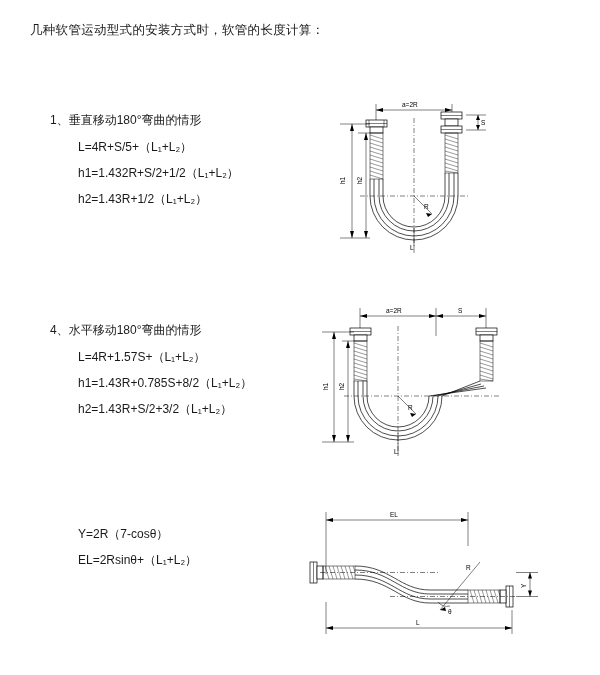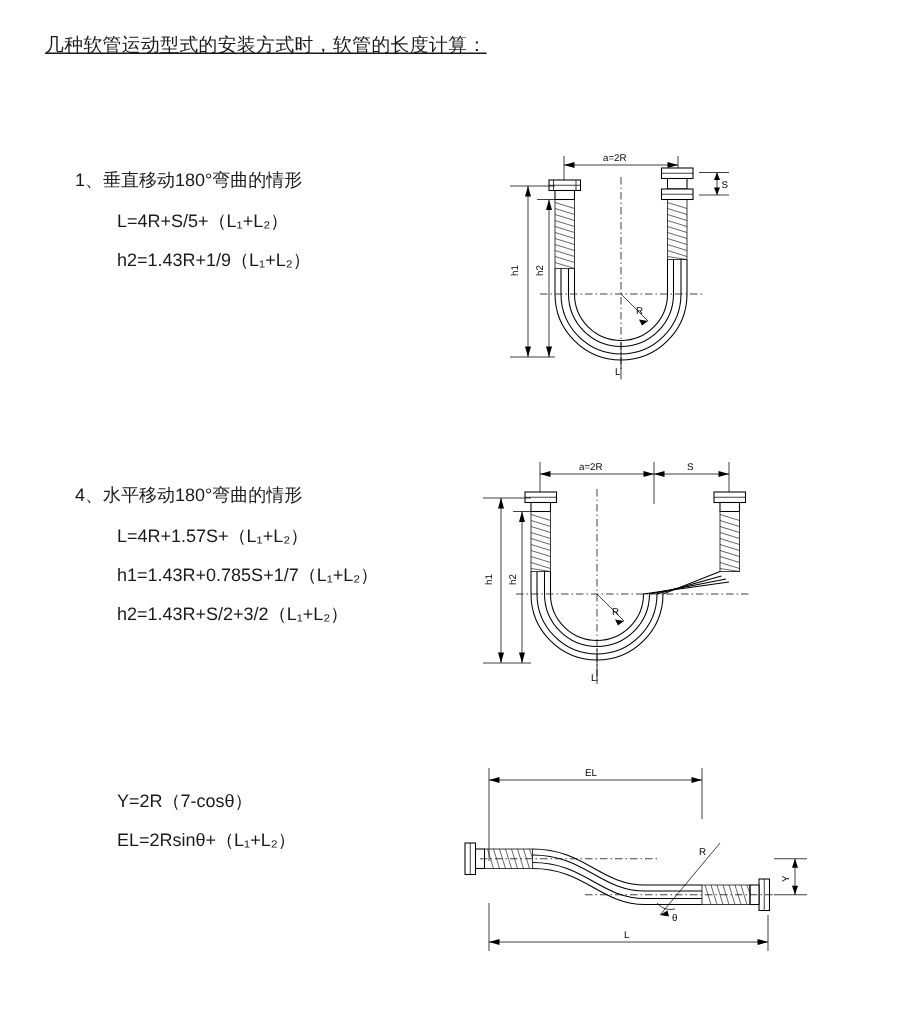--- a/index.html
+++ b/index.html
@@ -15,21 +15,20 @@
     position: relative;
     overflow: hidden;
   }
   .page-title {
     position: absolute;
     left: 30px;
     top: 22px;
     font-size: 12.5px;
     letter-spacing: 0.3px;
     white-space: nowrap;
-    text-decoration: underline;
   }
   .section {
     position: absolute;
     left: 0;
     width: 600px;
   }
   .sec1 { top: 78px; height: 190px; padding-left: 30px; }
   .sec2 { top: 288px; height: 190px; }
   .sec3 { top: 498px; height: 170px; }
 
@@ -71,21 +70,22 @@
 </style>
 </head>
 <body>
 
 <div class="page-title">几种软管运动型式的安装方式时，软管的长度计算：</div>
 
 <div class="section sec1">
   <div class="text-block">
     <div class="item-head">1、垂直移动180°弯曲的情形</div>
     <div class="formula">L=4R+S/5+（L₁+L₂）</div>
-    <div class="formula">h2=1.43R+1/9（L₁+L₂）</div>
+    <div class="formula">h1=1.432R+S/2+1/2（L₁+L₂）</div>
+    <div class="formula">h2=1.43R+1/2（L₁+L₂）</div>
   </div>
 
   <div class="figure fig1">
     <svg width="250" height="190" viewBox="0 0 250 190">
 
       <line class="lnthin" x1="76" y1="26" x2="76" y2="50"></line>
       <line class="lnthin" x1="152" y1="26" x2="152" y2="50"></line>
       <line class="lnthin" x1="76" y1="32" x2="152" y2="32"></line>
       <path class="solidblk" d="M76 32 l7 -2 v4 z"></path>
       <path class="solidblk" d="M152 32 l-7 -2 v4 z"></path>
@@ -168,21 +168,21 @@
       <path class="solidblk" d="M178 52 l-2 -5 h4 z"></path>
       <text class="lbl" x="181" y="47">S</text>
     </svg>
   </div>
 </div>
 
 <div class="section sec2">
   <div class="text-block">
     <div class="item-head">4、水平移动180°弯曲的情形</div>
     <div class="formula">L=4R+1.57S+（L₁+L₂）</div>
-    <div class="formula">h1=1.43R+0.785S+1/7（L₁+L₂）</div>
+    <div class="formula">h1=1.43R+0.785S+8/2（L₁+L₂）</div>
     <div class="formula">h2=1.43R+S/2+3/2（L₁+L₂）</div>
   </div>
 
   <div class="figure fig2">
     <svg width="250" height="190" viewBox="0 0 250 190">
 
       <line class="lnthin" x1="60" y1="16" x2="60" y2="44"></line>
       <line class="lnthin" x1="136" y1="16" x2="136" y2="44"></line>
       <line class="lnthin" x1="186" y1="16" x2="186" y2="44"></line>
       <line class="lnthin" x1="60" y1="24" x2="136" y2="24"></line>

